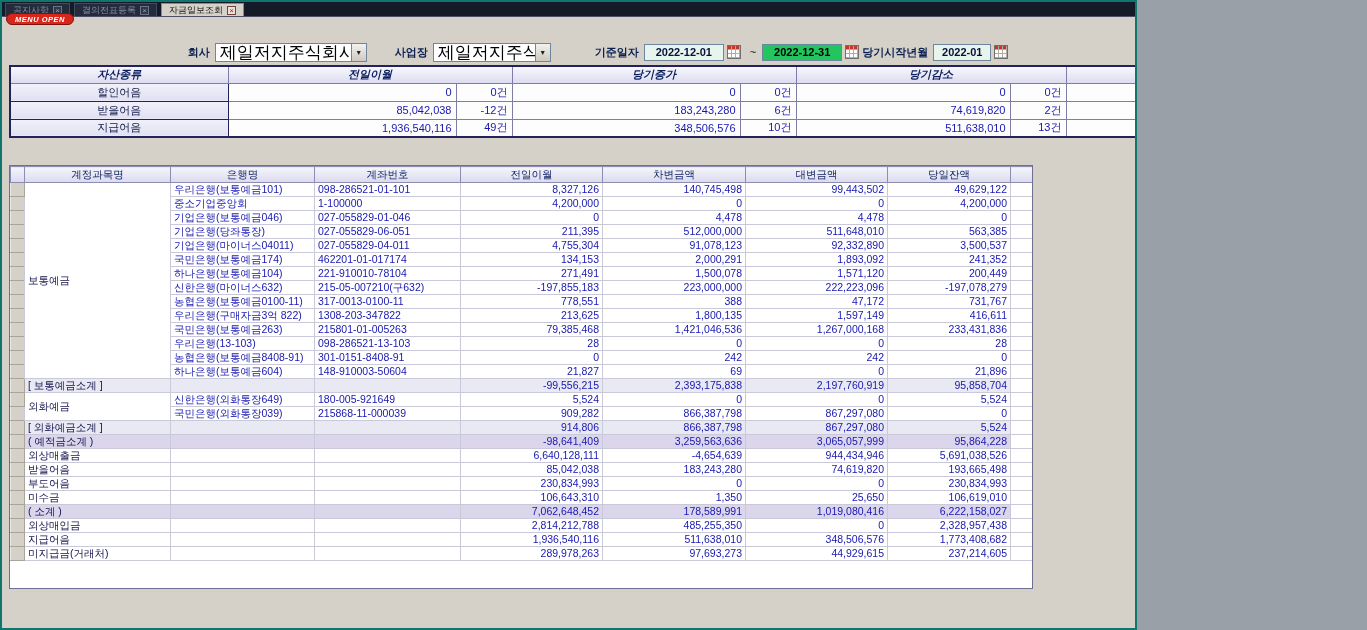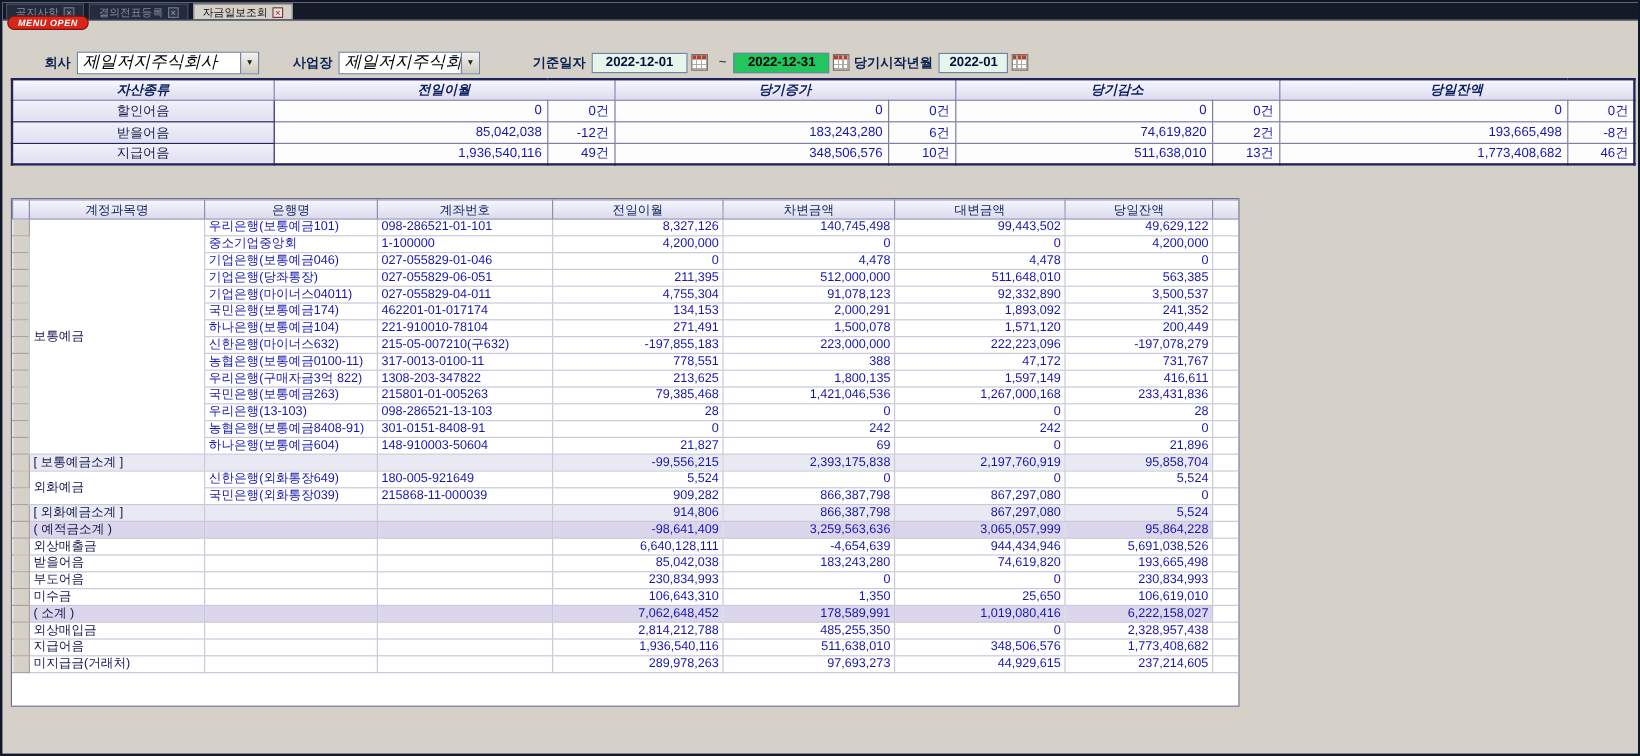--- a/index.html
+++ b/index.html
@@ -1,33 +1,33 @@
 <!DOCTYPE html>
 <html><head>
 <meta charset="utf-8">
 <style>
 *{margin:0;padding:0;box-sizing:border-box;}
 html,body{width:1367px;height:630px;overflow:hidden;}
 body{font-family:"Liberation Sans","DejaVu Sans",sans-serif;background:#9aa0a8;}
-.screen{position:absolute;inset:0;width:1367px;height:630px;background:#d5d1c8;border:2px solid #0f172a;overflow:hidden;}
+.screen{position:absolute;inset:0;width:1137px;height:630px;background:#d5d1c8;border:2px solid #0f766e;overflow:hidden;}
 
 
 .tabbar{position:absolute;top:0;left:0;right:0;height:15px;background:#151a28;display:flex;align-items:stretch;gap:4px;padding:1px 0 0 3px;border-bottom:1px solid #4a5164;}
 .tab{display:flex;align-items:center;gap:4px;padding:0 7px;font-size:9px;color:#848ea2;background:#242b3c;border:1px solid #414b61;border-bottom:0;cursor:default;white-space:nowrap;}
 .tab .tclose{display:inline-block;width:9px;height:9px;line-height:8px;text-align:center;font-size:8px;border:1px solid #6b7488;color:#9aa3b5;background:#2e3649;}
 .tab.active{background:#d5d1c8;color:#101010;border-color:#8a8a8a;}
 .tab.active .tclose{border-color:#7a4040;color:#a02020;background:#e6e2da;}
 
 .menu-open{position:absolute;left:4px;top:11px;height:12px;line-height:9px;background:#d8261a;color:#fff;font-size:7.5px;font-weight:bold;font-style:italic;padding:1px 8px;border-radius:6px;border:1px solid #7e120c;letter-spacing:.5px;white-space:nowrap;}
 
 
-.filterbar{position:absolute;left:0;top:38px;width:100%;height:24px;display:flex;align-items:center;padding-left:35px;}
+.filterbar{position:absolute;left:0;top:38px;width:100%;height:24px;display:flex;align-items:center;padding-left:62px;justify-content:center;}
 .flabel{font-size:11px;font-weight:bold;color:#0a2050;margin-right:5px;white-space:nowrap;}
 .select{height:19px;background:#fff;border:1px solid #6e86a0;display:flex;align-items:center;}
-.selval{font-size:14px;color:#000;padding-left:4px;white-space:nowrap;flex:1;overflow:hidden;font-style:italic;}
+.selval{font-size:17px;color:#000;padding-left:4px;white-space:nowrap;flex:1;overflow:hidden;}
 .arrow{width:15px;height:17px;background:linear-gradient(#f4f2ee,#cdc9c0);border-left:1px solid #6e86a0;font-size:7px;color:#222;display:flex;align-items:center;justify-content:center;}
 .w-company{width:152px;margin-right:28px;}
 .w-site{width:118px;margin-right:44px;}
 .datefield{height:17px;border:1px solid #6e86a0;background:#e7f5ec;color:#05103c;font-size:11px;display:flex;align-items:center;justify-content:center;font-weight:bold;white-space:nowrap;}
 .datefield.selected{background:#22c55e;color:#000;}
 .w-date{width:80px;}
 .w-period{width:58px;}
 .cal{width:14px;height:14px;margin:0 3px;border:1px solid #707070;background-color:#fff;background-image:
   repeating-linear-gradient(to right,transparent 0 3px,#b0aca4 3px 4px),
   repeating-linear-gradient(to bottom,transparent 0 3px,#b0aca4 3px 4px),

